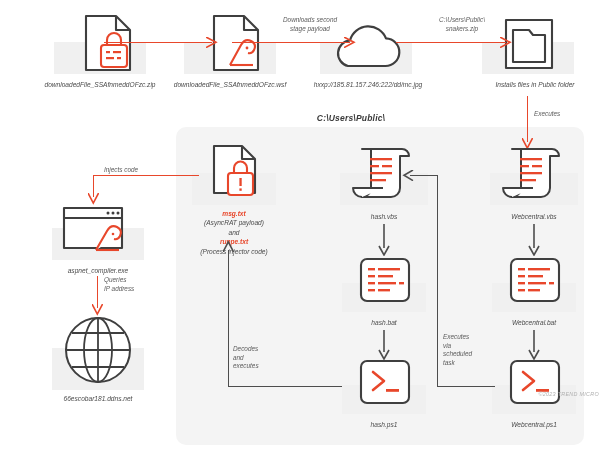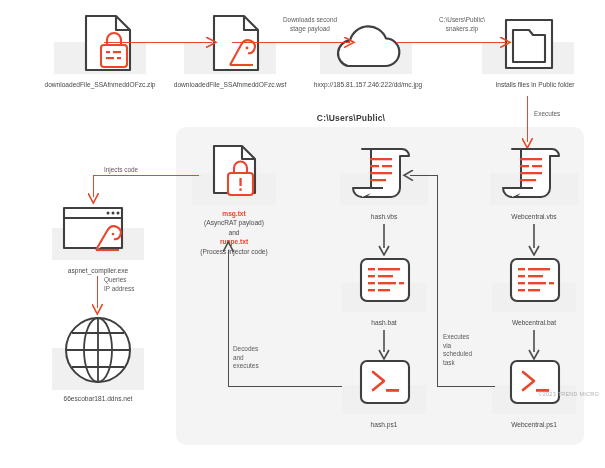--- a/index.html
+++ b/index.html
@@ -4,21 +4,21 @@
 <style>
   html,body{margin:0;padding:0;}
   body{
     width:605px;height:468px;
     background:#ffffff;
     font-family:"Liberation Sans", sans-serif;
     color:#4d4d4d;
     overflow:hidden;
     position:relative;
   }
-  #stage{position:absolute;left:0;top:0;width:605px;height:401px;}
+  #stage{position:absolute;left:0;top:0;width:605px;height:401px;font-style:italic;}
   .abs{position:absolute;}
 
   
   .panel{
     background:#f4f4f4;
     border-radius:10px;
   }
   .panel-title{
     font-size:8.5px;font-weight:bold;color:#3a3a3a;letter-spacing:.2px;
     text-align:center;

